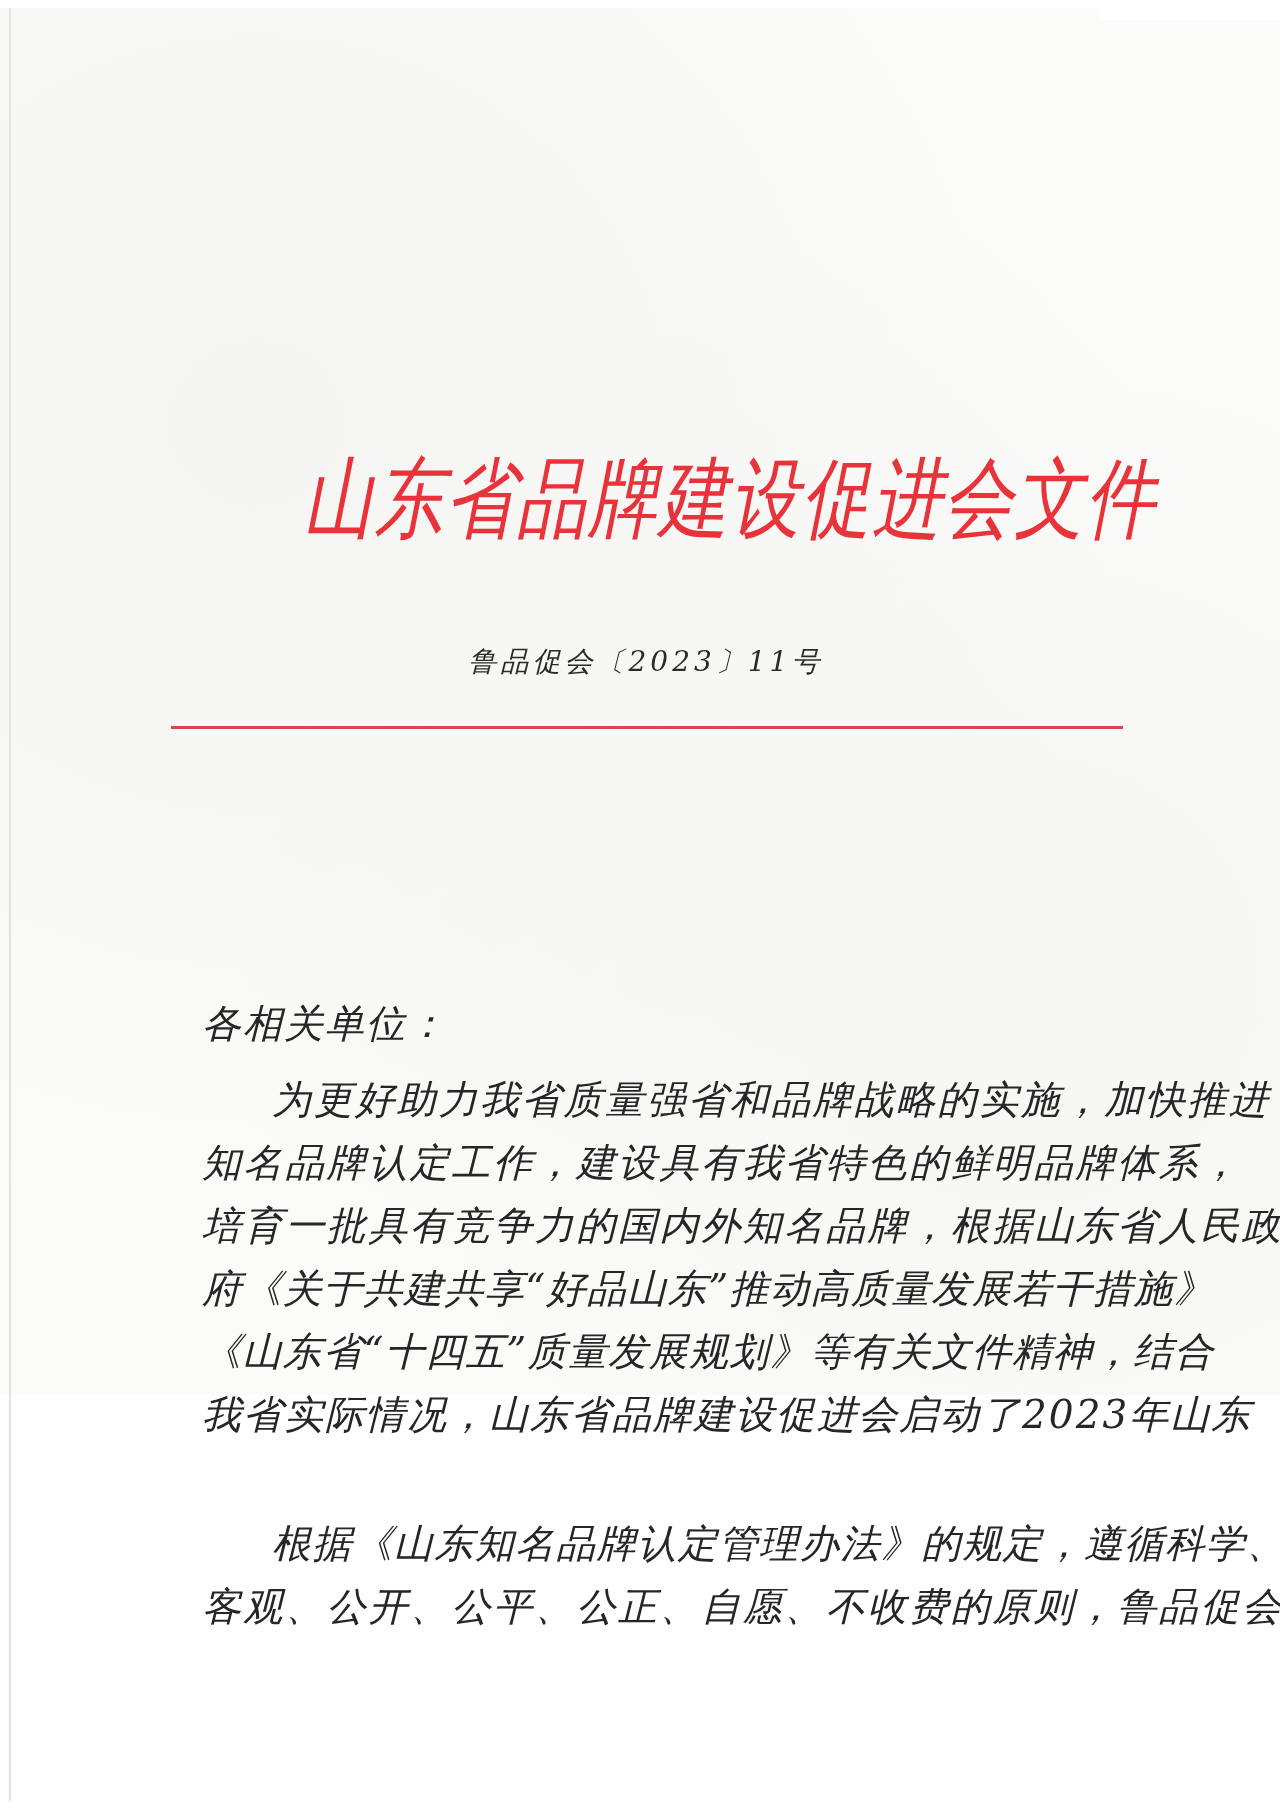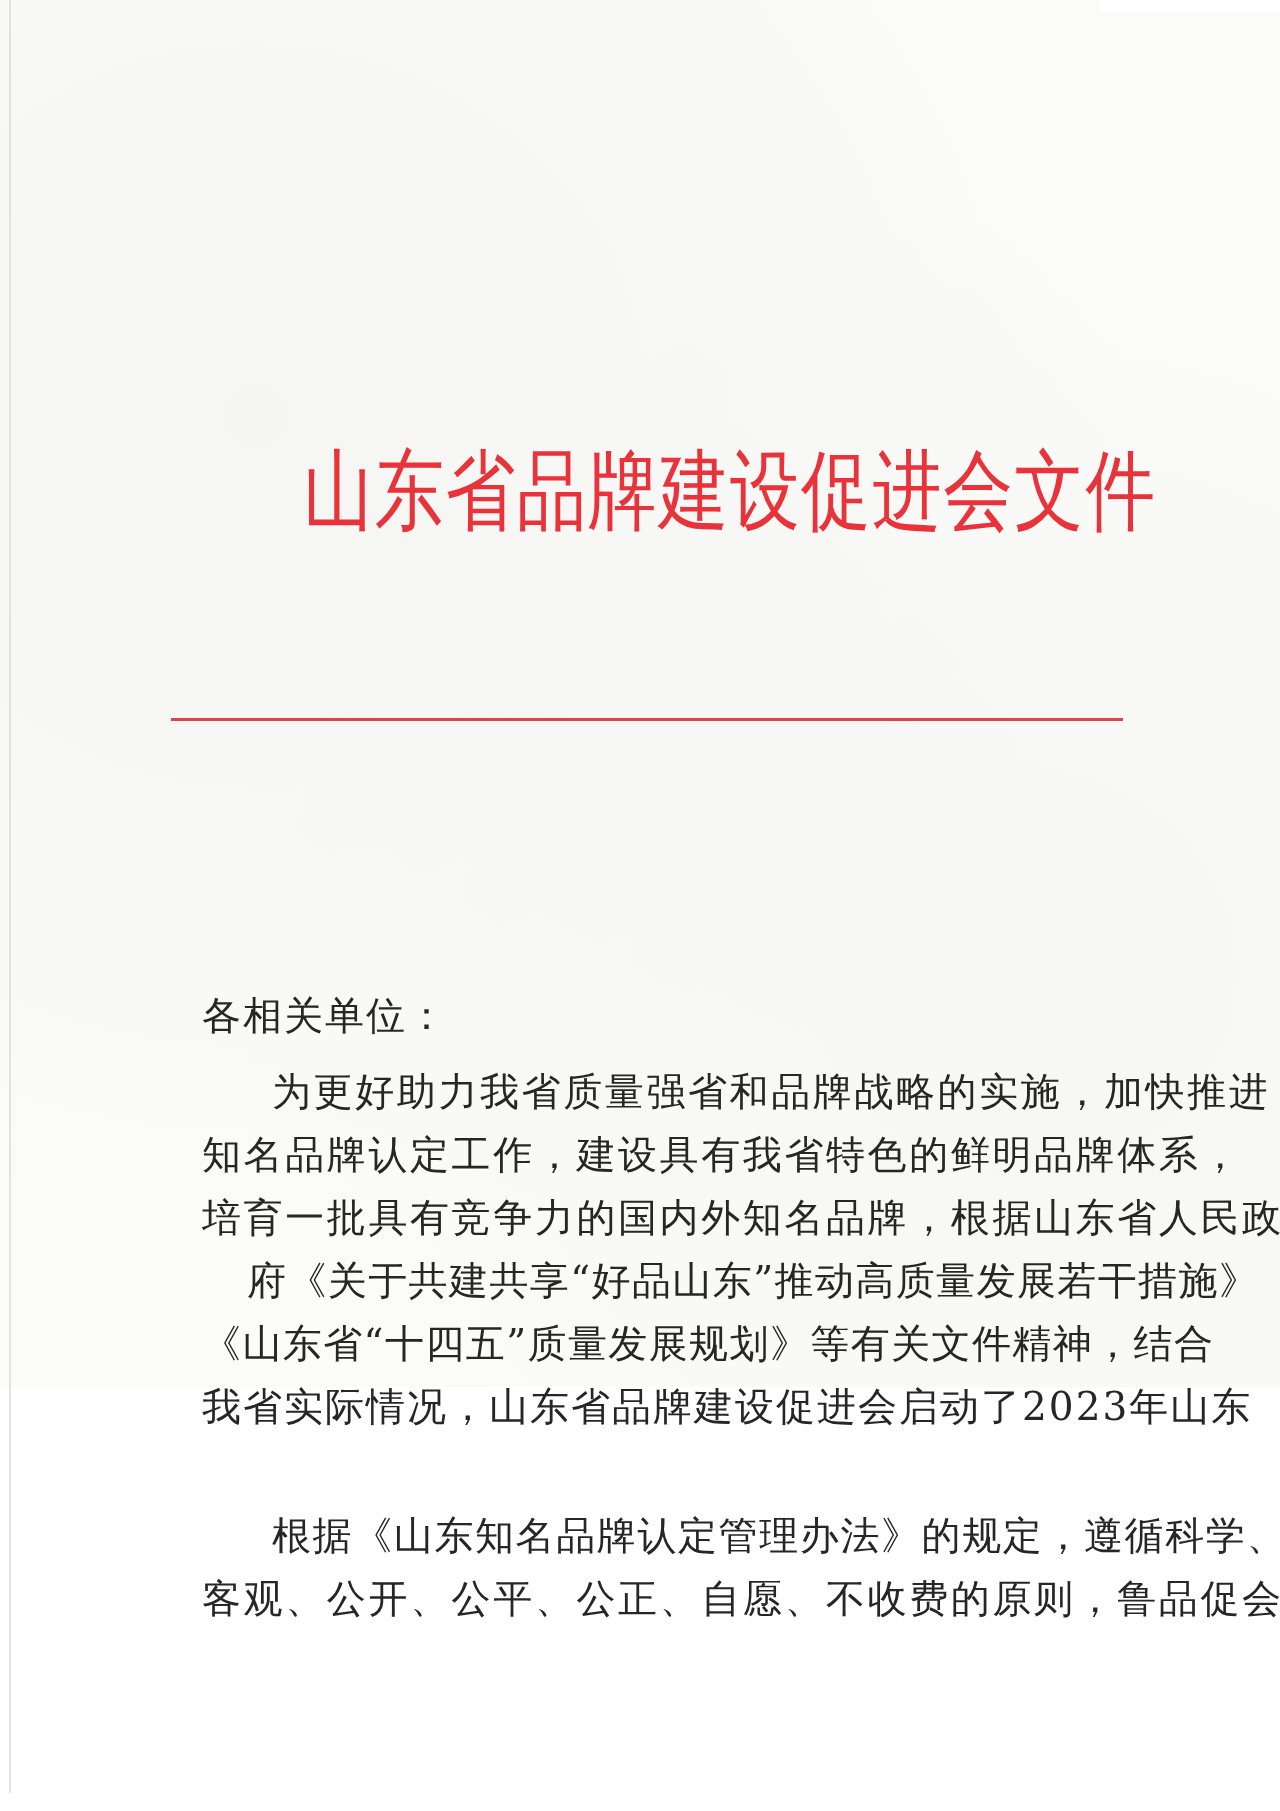--- a/index.html
+++ b/index.html
@@ -6,27 +6,28 @@
       margin: 0;
       padding: 0;
       width: 1280px;
       height: 1811px;
       background: #ffffff;
       overflow: hidden;
     }
     .page {
       position: absolute;
       left: 0;
-      top: 0;
+      top: 8px;
       width: 1280px;
       height: 1387px;
       background: #fbfbfa;
       background-image:
         radial-gradient(ellipse at 20% 30%, rgba(240,240,238,0.55) 0%, rgba(251,251,250,0) 60%),
         radial-gradient(ellipse at 80% 70%, rgba(242,242,240,0.5) 0%, rgba(251,251,250,0) 55%);
+      font-style: italic;
     }
     .left-edge {
       position: absolute;
       left: 9px;
       top: 0;
       width: 2px;
       height: 1795px;
       background: #e2e2e0;
     }
     .bottom-strip {
@@ -132,30 +133,31 @@
 </head>
 <body>
 
 <div class="page">
   <div class="left-edge"></div>
   <div class="top-strip"></div>
   <div class="bottom-strip"></div>
 
   <h1 class="org-title">山东省品牌建设促进会文件</h1>
 
+  <div class="doc-number">鲁品促会〔2023〕11号</div>
 
   <div class="red-rule"></div>
 
 
   <div class="body">
     <div class="salutation">各相关单位：</div>
 
     <div class="para-line indent" style="top:74px;text-align:right;">为更好助力我省质量强省和品牌战略的实施，加快推进</div>
     <div class="para-line" style="top:137px;">知名品牌认定工作，建设具有我省特色的鲜明品牌体系，</div>
     <div class="para-line" style="top:200px;">培育一批具有竞争力的国内外知名品牌，根据山东省人民政</div>
-    <div class="para-line" style="top:263px; letter-spacing:1.4px;margin-left:45px;">府《关于共建共享“好品山东”推动高质量发展若干措施》</div>
+    <div class="para-line" style="top:263px; letter-spacing:1.4px;">府《关于共建共享“好品山东”推动高质量发展若干措施》</div>
     <div class="para-line" style="top:326px; letter-spacing:1.4px;">《山东省“十四五”质量发展规划》等有关文件精神，结合</div>
     <div class="para-line" style="top:389px; letter-spacing:2px;">我省实际情况，山东省品牌建设促进会启动了2023年山东</div>
 
     <div class="para-line indent" style="top:518px; letter-spacing:1.6px;">根据《山东知名品牌认定管理办法》的规定，遵循科学、</div>
     <div class="para-line" style="top:581px;">客观、公开、公平、公正、自愿、不收费的原则，鲁品促会</div>
   </div>
 </div>
 
 </body></html>

